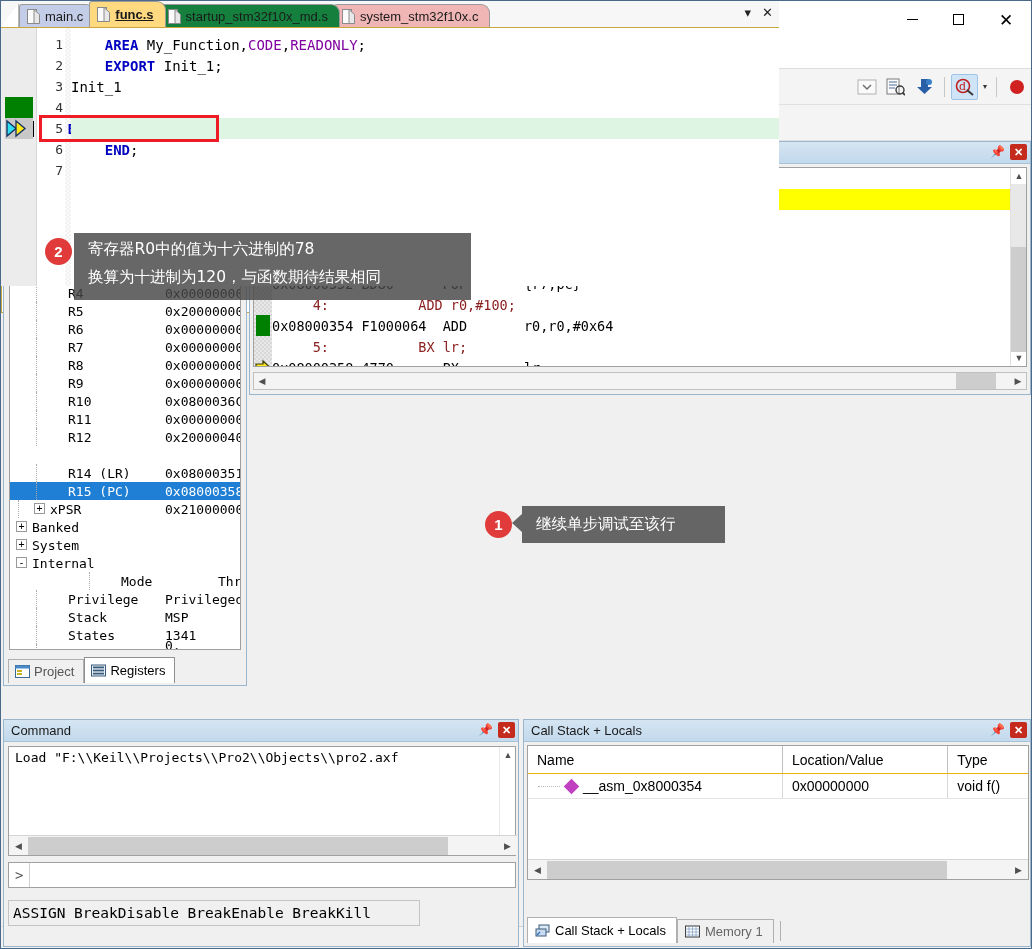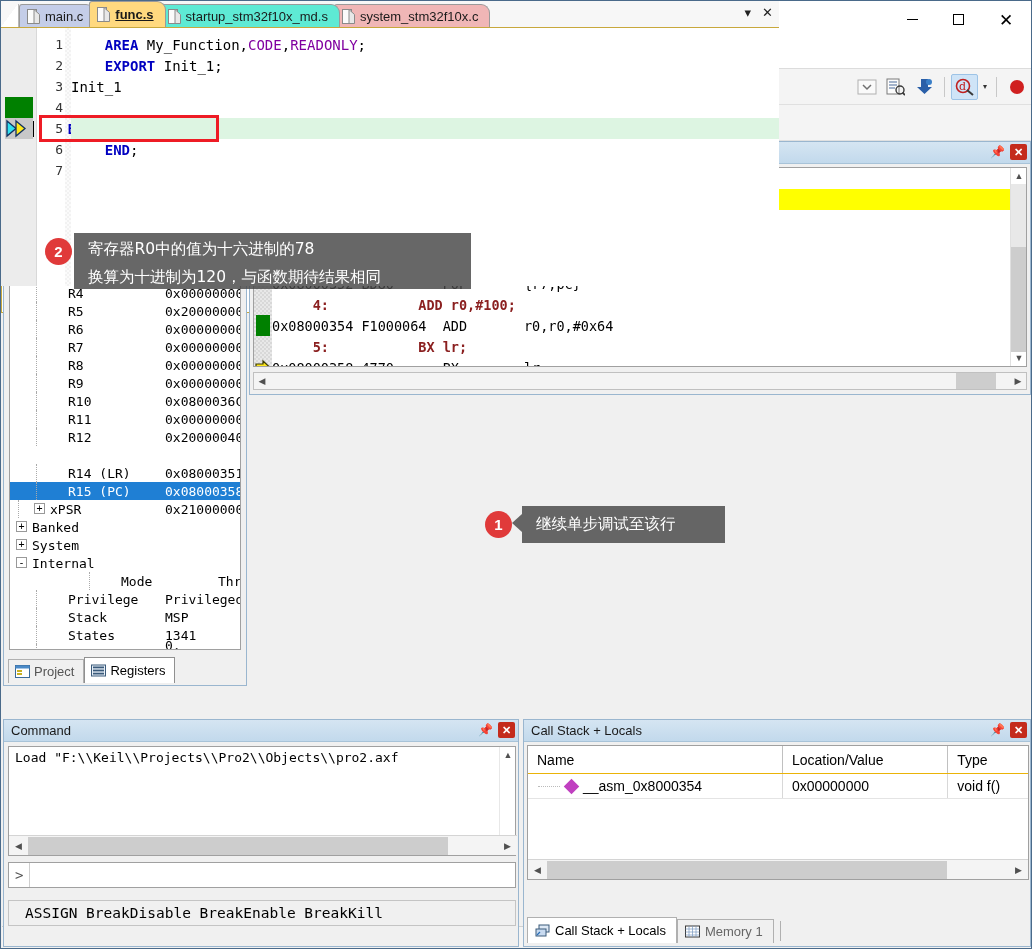--- a/index.html
+++ b/index.html
@@ -132,21 +132,21 @@
   .mini-ico { width: 15px; height: 13px; display:inline-block; }
 
   
   #disasm-panel { left: 248px; top: 140px; width: 782px; height: 254px; }
   .disasm-body { position:absolute; left: 3px; top: 25px; width: 774px; height: 200px;
      background: #fff; border: 1px solid #a0a0a0; overflow: hidden; }
   .dis-gutter { position:absolute; left:0; top:0; width: 18px; height: 100%;
      background: repeating-conic-gradient(#d8d8d8 0% 25%, #e8e8e8 0% 50%) 0 0/4px 4px; }
   .dis-line { position: absolute; left: 18px; height: 21px; display:flex; align-items:center;
      font-family: "DejaVu Sans Mono", monospace; font-size: 13.5px; white-space: pre; }
-  .dis-src { color: #8b2020; font-weight: bold; }
+  .dis-src { color: #8b2020; }
   .dis-code { color: #000; }
   .dis-hl { background: #ffff00; }
   .marker-green { position:absolute; left:2px; width: 14px; height: 21px; background: #008000; }
   .marker-arrow { position:absolute; left:1px; width:16px; height:18px; }
   .sb-v { position:absolute; right:0; top:0; width:16px; height:100%; background:#fff;
      border-left:1px solid #e0e0e0; }
   .sb-btn { width:16px; height:16px; display:flex; align-items:center; justify-content:center;
      font-size:9px; color:#505050; }
   .sb-h { position:absolute; left:3px; bottom:4px; width: 774px; height: 18px;
      background: #f4f4f4; border: 1px solid #c0c0c0; display:flex; align-items:center; }
@@ -191,23 +191,23 @@
   
   #command-panel { left: 2px; top: 718px; width: 516px; height: 228px; }
   .cmd-out { position:absolute; left: 4px; top: 26px; width: 508px; height: 110px;
      background: #fff; border: 1px solid #a0a0a0; }
   .cmd-text { position:absolute; left: 6px; top: 3px;
      font-family: "DejaVu Sans Mono", monospace; font-size: 13px; color:#000; white-space: pre; }
   .cmd-input { position:absolute; left: 4px; top: 142px; width: 508px; height: 26px;
      background:#fff; border: 1px solid #a0a0a0; display:flex; align-items:center; }
   .cmd-prompt { font-family: "DejaVu Sans Mono", monospace; font-size: 14px; color:#555;
      padding: 0 6px; border-right: 1px solid #cfcfcf; height: 100%; display:flex; align-items:center; }
-  .cmd-help { position:absolute; left: 4px; top: 180px; width: 508px; height: 26px;
+  .cmd-help { position:absolute; left: 4px; top: 180px; width: 412px; height: 26px;
      background:#f0f0f0; border: 1px solid #c4c4c4; display:flex; align-items:center;
-     font-family: "DejaVu Sans Mono", monospace; font-size: 14.5px; color:#000; padding-left: 16px; }
+     font-family: "DejaVu Sans Mono", monospace; font-size: 14.5px; color:#000; padding-left: 4px; }
 
   
   #callstack-panel { left: 522px; top: 718px; width: 508px; height: 228px; }
   .cs-grid { position:absolute; left: 3px; top: 25px; width: 502px; height: 135px;
      background:#fff; border: 1px solid #a0a0a0; overflow:hidden; }
   .cs-hdr { display:flex; height: 28px; border-bottom: 1px solid #eab308; }
   .cs-hdr-cell { display:flex; align-items:center; padding-left: 9px; font-size: 14px; color:#000;
      border-right: 1px solid #c0c0c0; background: #fff; }
   .cs-row { display:flex; height: 25px; border-bottom: 1px solid #e4e4e4; }
   .cs-cell { display:flex; align-items:center; padding-left: 9px; font-size: 14px; color:#000;
@@ -907,21 +907,21 @@
               </svg></span>
             <span>main.c</span>
           </div>
           <div class="etab active" style="background: rgb(255, 217, 127); z-index: 9;">
             <span class="tab-doc-ico"><svg width="13" height="15" viewBox="0 0 13 15">
                 <rect x="0.5" y="0.5" width="9" height="14" fill="#fbfbfb" stroke="#8a8a8a"></rect>
                 <path d="M7 0.5 L12.5 5.5 L12.5 14.5 L7 14.5 Z" fill="#e8e8e8" stroke="#8a8a8a"></path>
               </svg></span>
             <span>func.s</span>
           </div>
-          <div class="etab" style="background: #5eead4; z-index: 2;">
+          <div class="etab" style="background: #15803d; z-index: 2;">
             <span class="tab-doc-ico"><svg width="13" height="15" viewBox="0 0 13 15">
                 <rect x="0.5" y="0.5" width="9" height="14" fill="#fbfbfb" stroke="#8a8a8a"></rect>
                 <path d="M7 0.5 L12.5 5.5 L12.5 14.5 L7 14.5 Z" fill="#e8e8e8" stroke="#8a8a8a"></path>
               </svg></span>
             <span>startup_stm32f10x_md.s</span>
           </div>
           <div class="etab" style="background: rgb(240, 182, 182); z-index: 1;">
             <span class="tab-doc-ico"><svg width="13" height="15" viewBox="0 0 13 15">
                 <rect x="0.5" y="0.5" width="9" height="14" fill="#fbfbfb" stroke="#8a8a8a"></rect>
                 <path d="M7 0.5 L12.5 5.5 L12.5 14.5 L7 14.5 Z" fill="#e8e8e8" stroke="#8a8a8a"></path>
@@ -1055,21 +1055,21 @@
             </g>
           </svg>
         <span>Memory 1</span>
       </div>
       <div style="width:1px;height:20px;background:#b0b0b0;margin-left:6px;margin-bottom:2px;"></div>
     </div>
   </div>
 
 
   <div class="callout-badge" style="left: 44px; top: 237px;">2</div>
-  <div class="callout" style="left: 73px; top: 232px; width: 397px; height: 56px; display:block;">
+  <div class="callout" style="left: 73px; top: 232px; width: 397px; height: 67px; display:block;">
     <div class="co2-l1">寄存器R0中的值为十六进制的78</div>
     <div class="co2-l2">换算为十进制为120，与函数期待结果相同</div>
   </div>
 
   <div class="callout-notch" style="left: 511px; top: 513px;"></div>
   <div class="callout" style="left: 521px; top: 505px; width: 203px; height: 37px;">
     <span>继续单步调试至该行</span>
   </div>
   <div class="callout-badge" style="left: 484px; top: 510px;">1</div>
 

